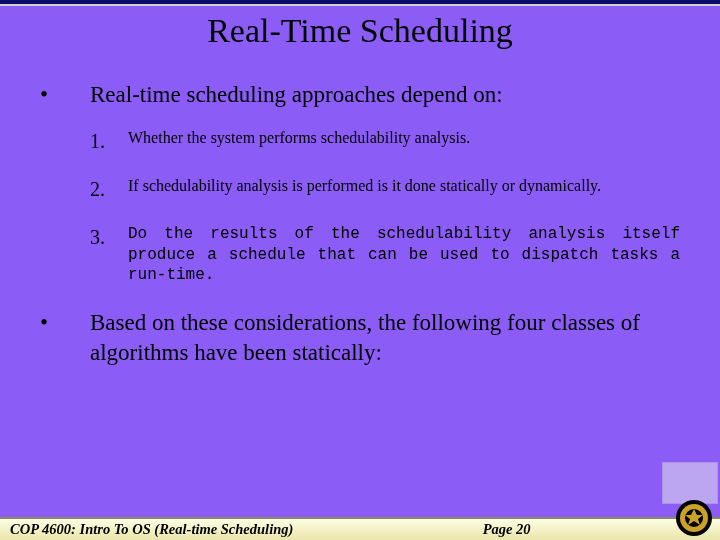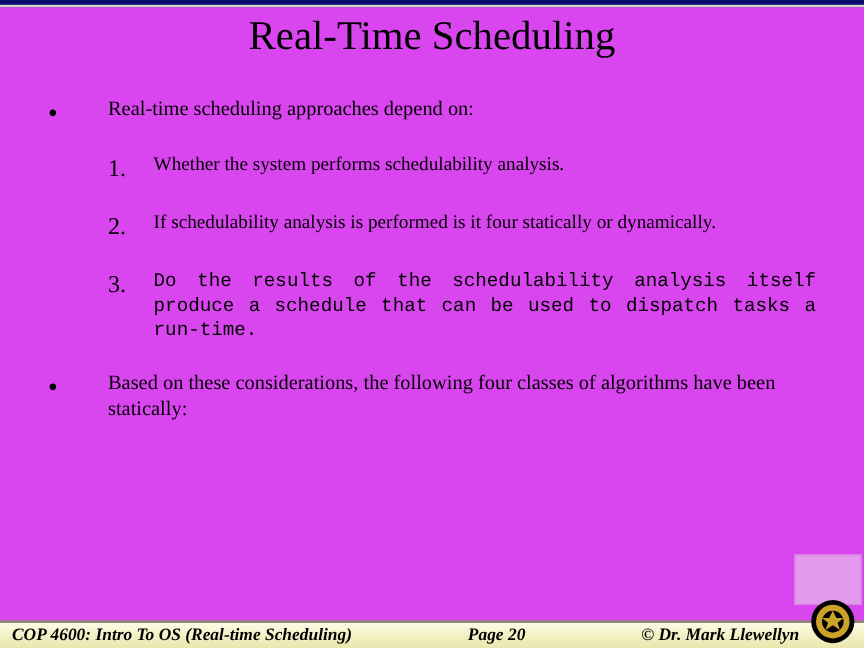--- a/index.html
+++ b/index.html
@@ -9,21 +9,21 @@
     height: 540px;
     font-family: "Times New Roman", Times, serif;
     background: #fff;
     overflow: hidden;
   }
   .slide {
     position: relative;
     width: 720px;
     height: 540px;
     box-sizing: border-box;
-    background: #d946ef;
+    background: #8b5cf6;
   }
   .top-band {
     position: absolute;
     top: 0;
     left: 0;
     width: 100%;
     height: 4px;
     background: #0a0a6b;
     border-bottom: 2px solid #d2d2d2;
   }
@@ -47,21 +47,21 @@
     display: flex;
     margin-bottom: 18px;
   }
   .bullet {
     width: 50px;
     font-size: 23px;
     line-height: 1.3;
   }
   .bullet-text {
     flex: 1;
-    font-size: 17px;
+    font-size: 23px;
     line-height: 1.3;
   }
   .num-list {
     margin-left: 50px;
   }
   .num-row {
     display: flex;
     margin-bottom: 22px;
   }
   .num {
@@ -140,41 +140,40 @@
       <div class="bullet-text">Real-time scheduling approaches depend on:</div>
     </div>
 
     <div class="num-list">
       <div class="num-row">
         <div class="num">1.</div>
         <div class="num-text">Whether the system performs schedulability analysis.</div>
       </div>
       <div class="num-row">
         <div class="num">2.</div>
-        <div class="num-text">If schedulability analysis is performed is it four statically or dynamically.</div>
+        <div class="num-text">If schedulability analysis is performed is it done statically or dynamically.</div>
       </div>
       <div class="num-row">
         <div class="num">3.</div>
         <div class="num-text just">Do the results of the  schedulability analysis itself produce a schedule that can be used to dispatch tasks a run-time.</div>
       </div>
     </div>
 
     <div class="bullet-row" style="margin-top:4px;">
       <div class="bullet">•</div>
       <div class="bullet-text">Based on these considerations, the following four classes of algorithms have been statically:</div>
     </div>
 
   </div>
 
   <div class="shadow-square"></div>
 
   <div class="footer">
     <div class="footer-left">COP 4600: Intro To OS  (Real-time Scheduling)</div>
     <div class="footer-center">Page 20</div>
-    <div class="footer-right">© Dr. Mark Llewellyn</div>
   </div>
 
   <svg class="logo" viewBox="0 0 40 40">
     <circle cx="20" cy="20" r="18" fill="#000"></circle>
     <circle cx="20" cy="20" r="14" fill="#c9a227"></circle>
     <circle cx="20" cy="20" r="9" fill="#000"></circle>
     <path d="M20 11 L23 17 L29 17 L24 21 L26 27 L20 23 L14 27 L16 21 L11 17 L17 17 Z" fill="#c9a227"></path>
   </svg>
 
 </div>

